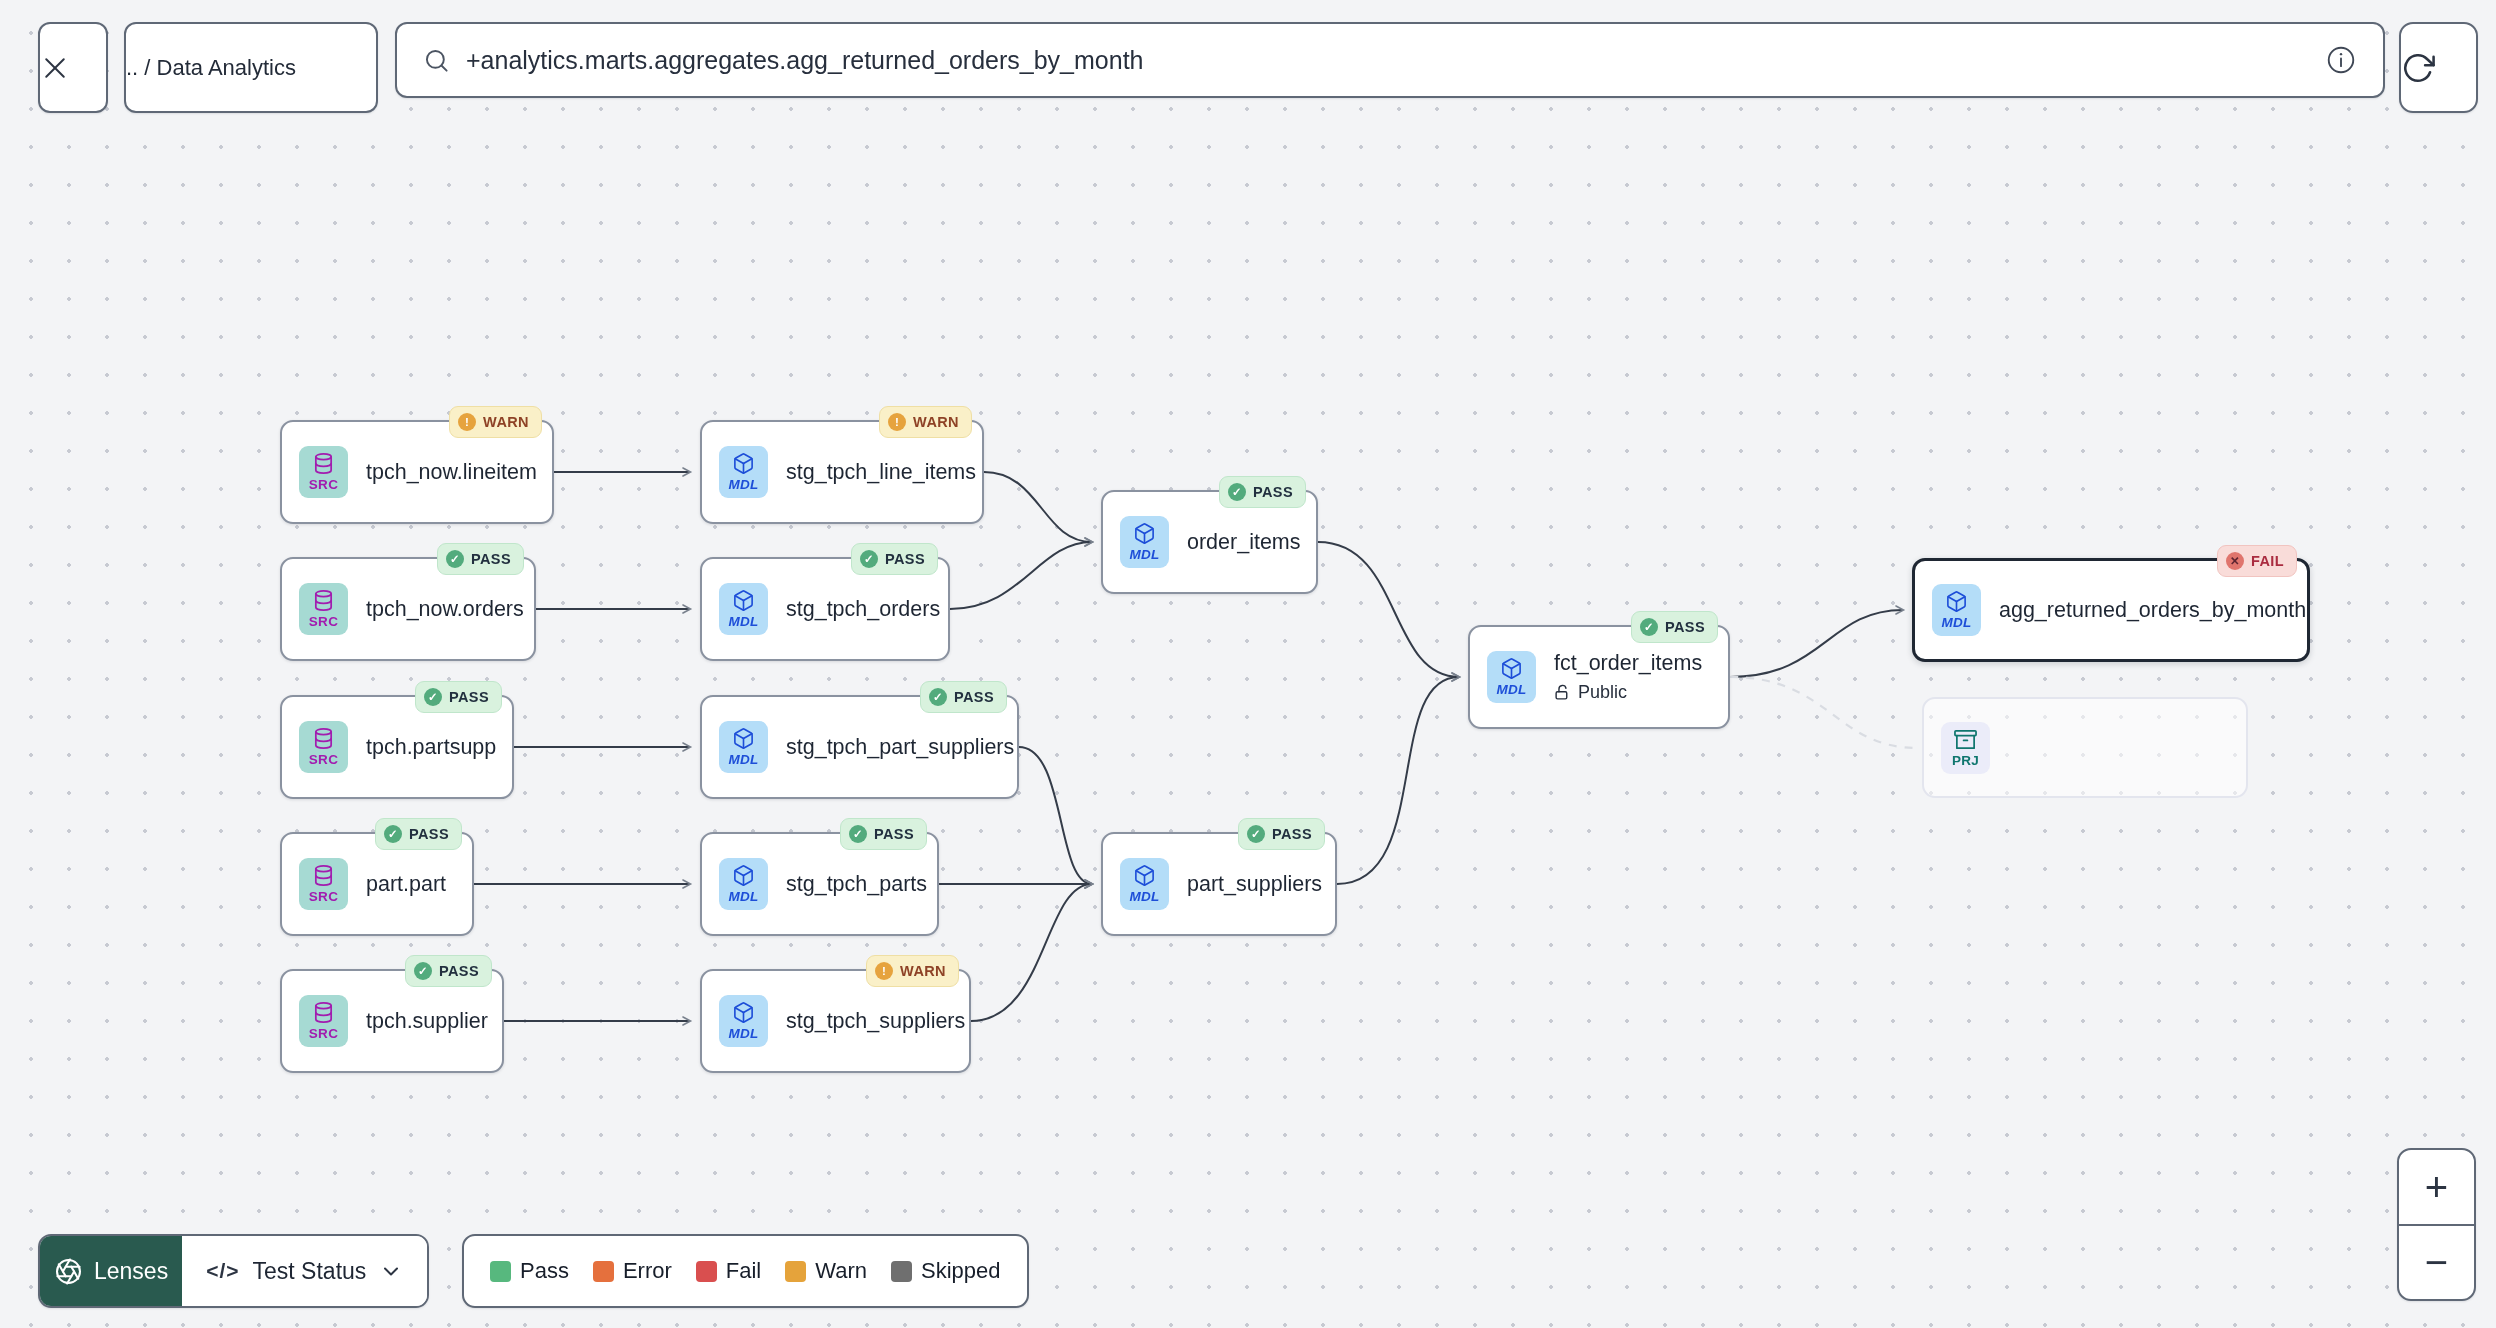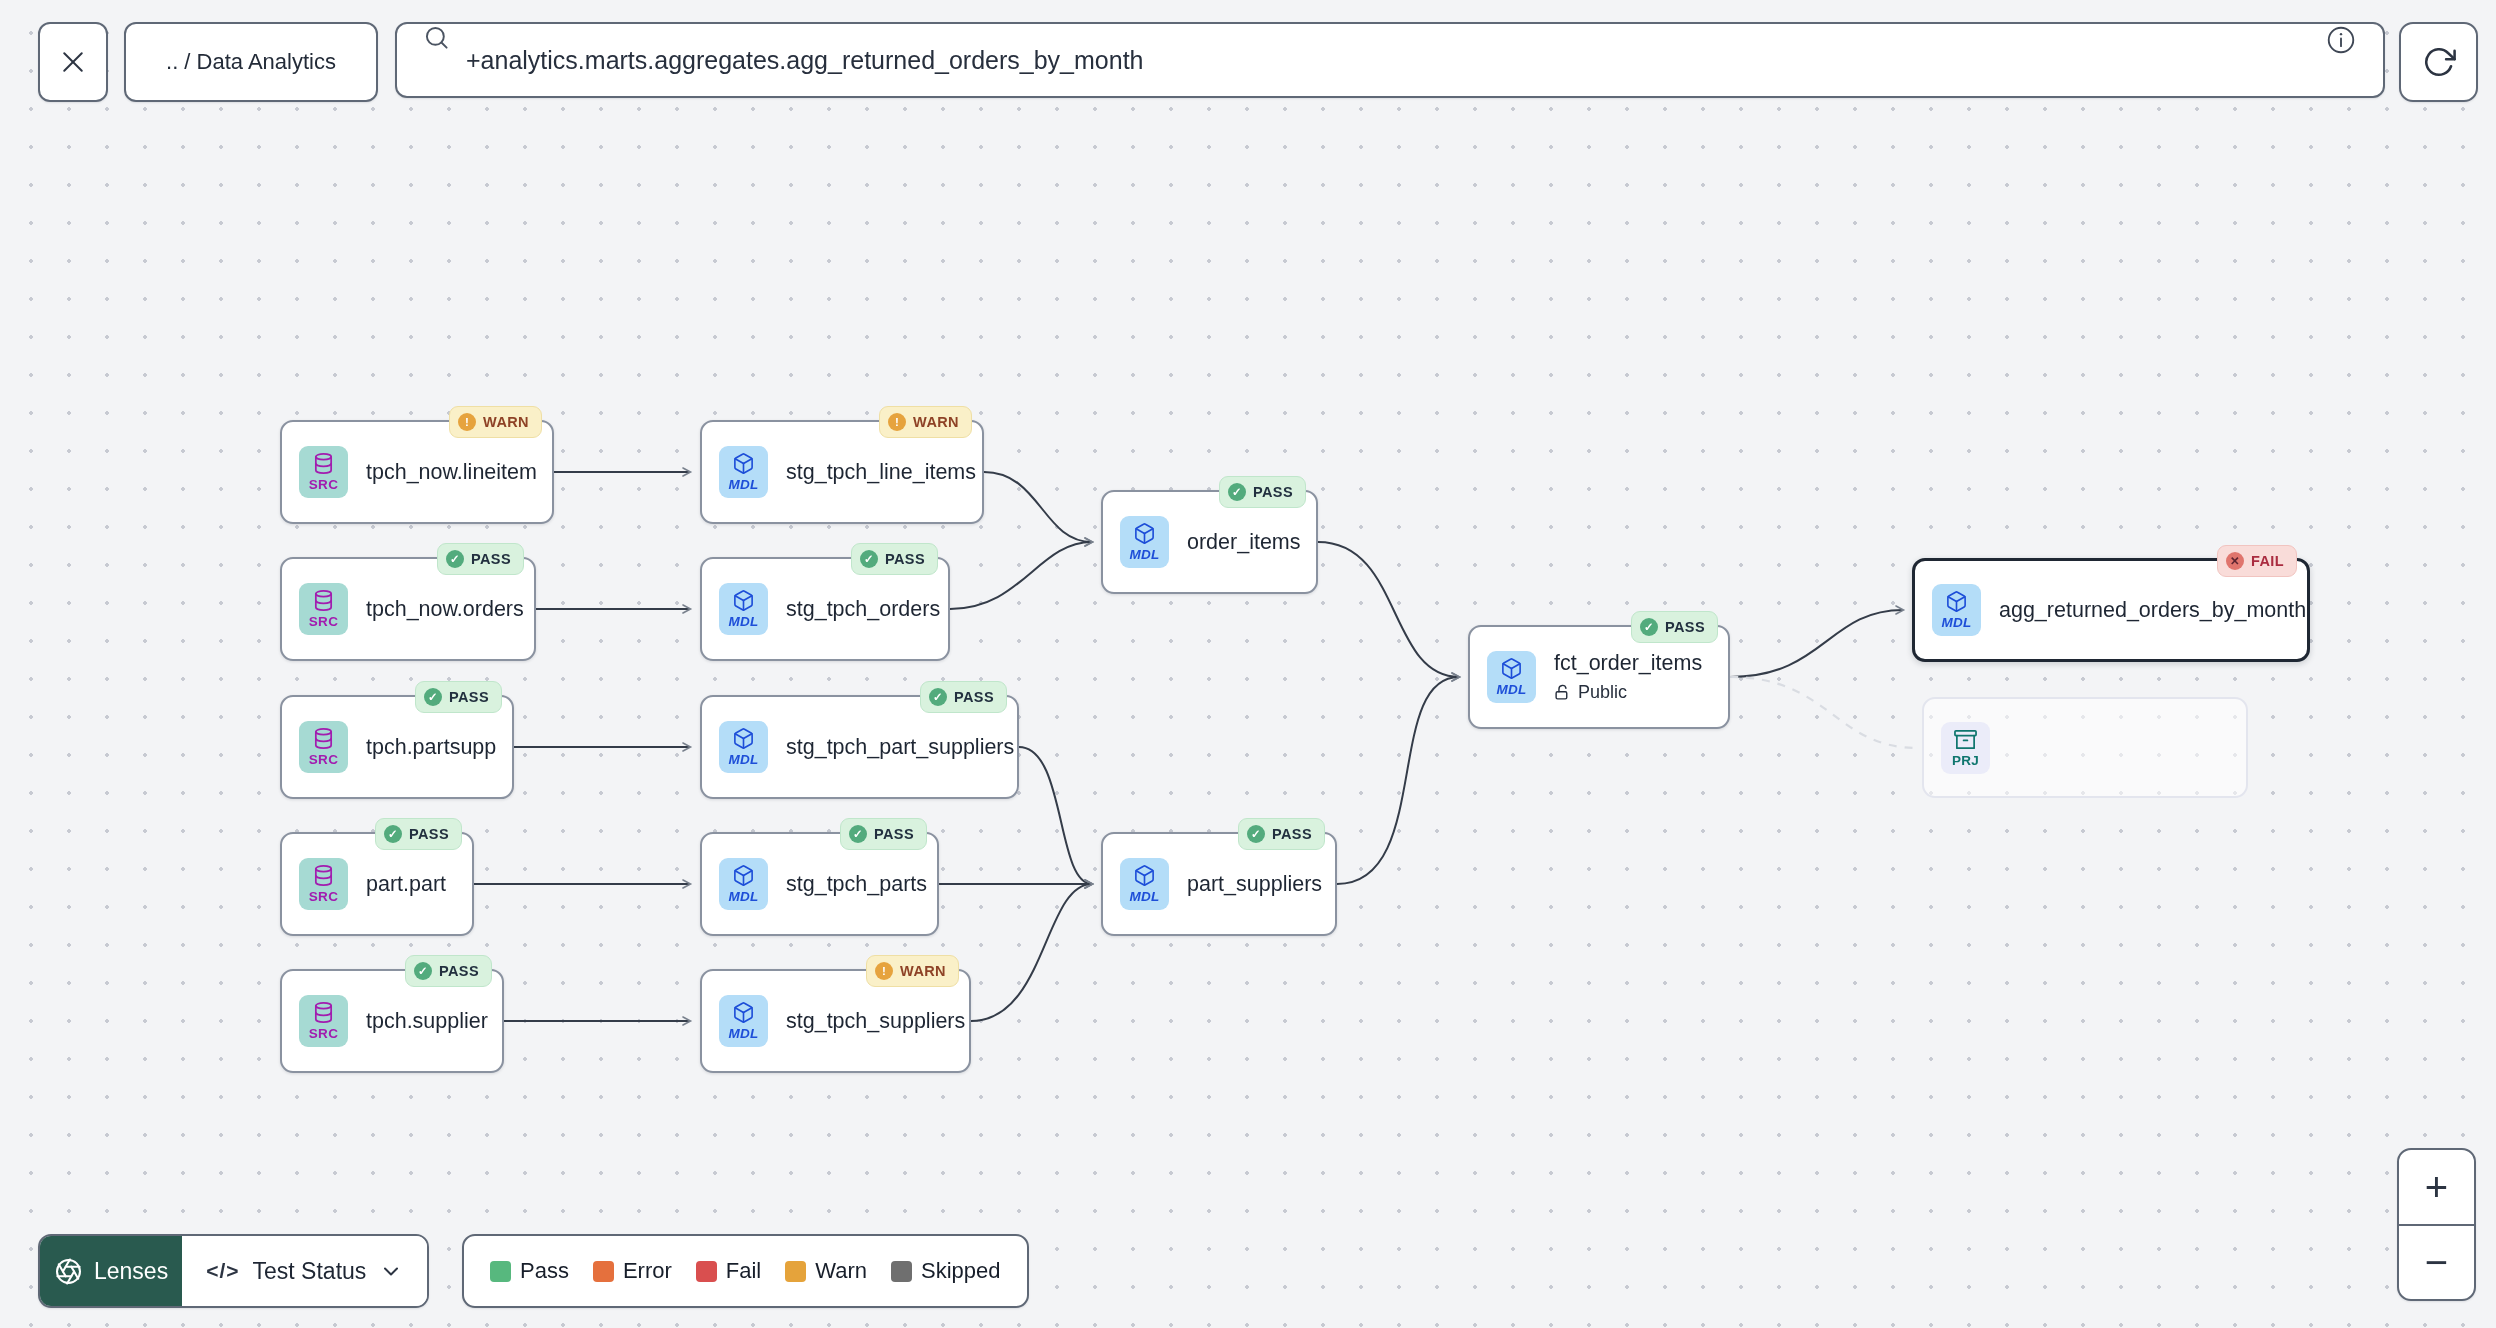--- a/index.html
+++ b/index.html
@@ -14,32 +14,32 @@
   .canvas {
     position:absolute; inset:0;
     background-image: radial-gradient(circle, #c7cad2 1.7px, transparent 1.8px);
     background-size: 38px 38px;
     background-position: 12px 14px;
   }
   svg.edges { position:absolute; left:0; top:0; width:2496px; height:1328px; overflow:visible; }
 
   
   .topbar-btn {
-    position:absolute; top:22px; height:80px;
+    position:absolute; top:22px; height:91px;
     background:#fff; border:2.5px solid #5f6876; border-radius:12px;
-    display:flex; align-items:center; justify-content:center;
+    display:flex; align-items:center; 
     box-shadow:0 1px 2px rgba(20,30,45,.10);
     cursor:pointer;
   }
   .close-btn   { left:38px;  width:70px; }
   .breadcrumb-btn { left:124px; width:254px; font-size:22px; color:#232b38; }
   .search-box  {
     position:absolute; left:395px; top:22px; width:1990px; height:76px;
     background:#fff; border:2.5px solid #5f6876; border-radius:12px;
-    display:flex; gap:16px; padding:0 26px;
+    display:flex; align-items:center; gap:16px; padding:0 26px;
     box-shadow:0 1px 2px rgba(20,30,45,.10);
   }
   .search-box input {
     flex:1; border:none; outline:none; background:transparent;
     font-family:"Liberation Sans", sans-serif;
     font-size:25px; color:#272f3d;
   }
   .refresh-btn { left:2399px; width:79px; border-radius:14px; }
 
   

